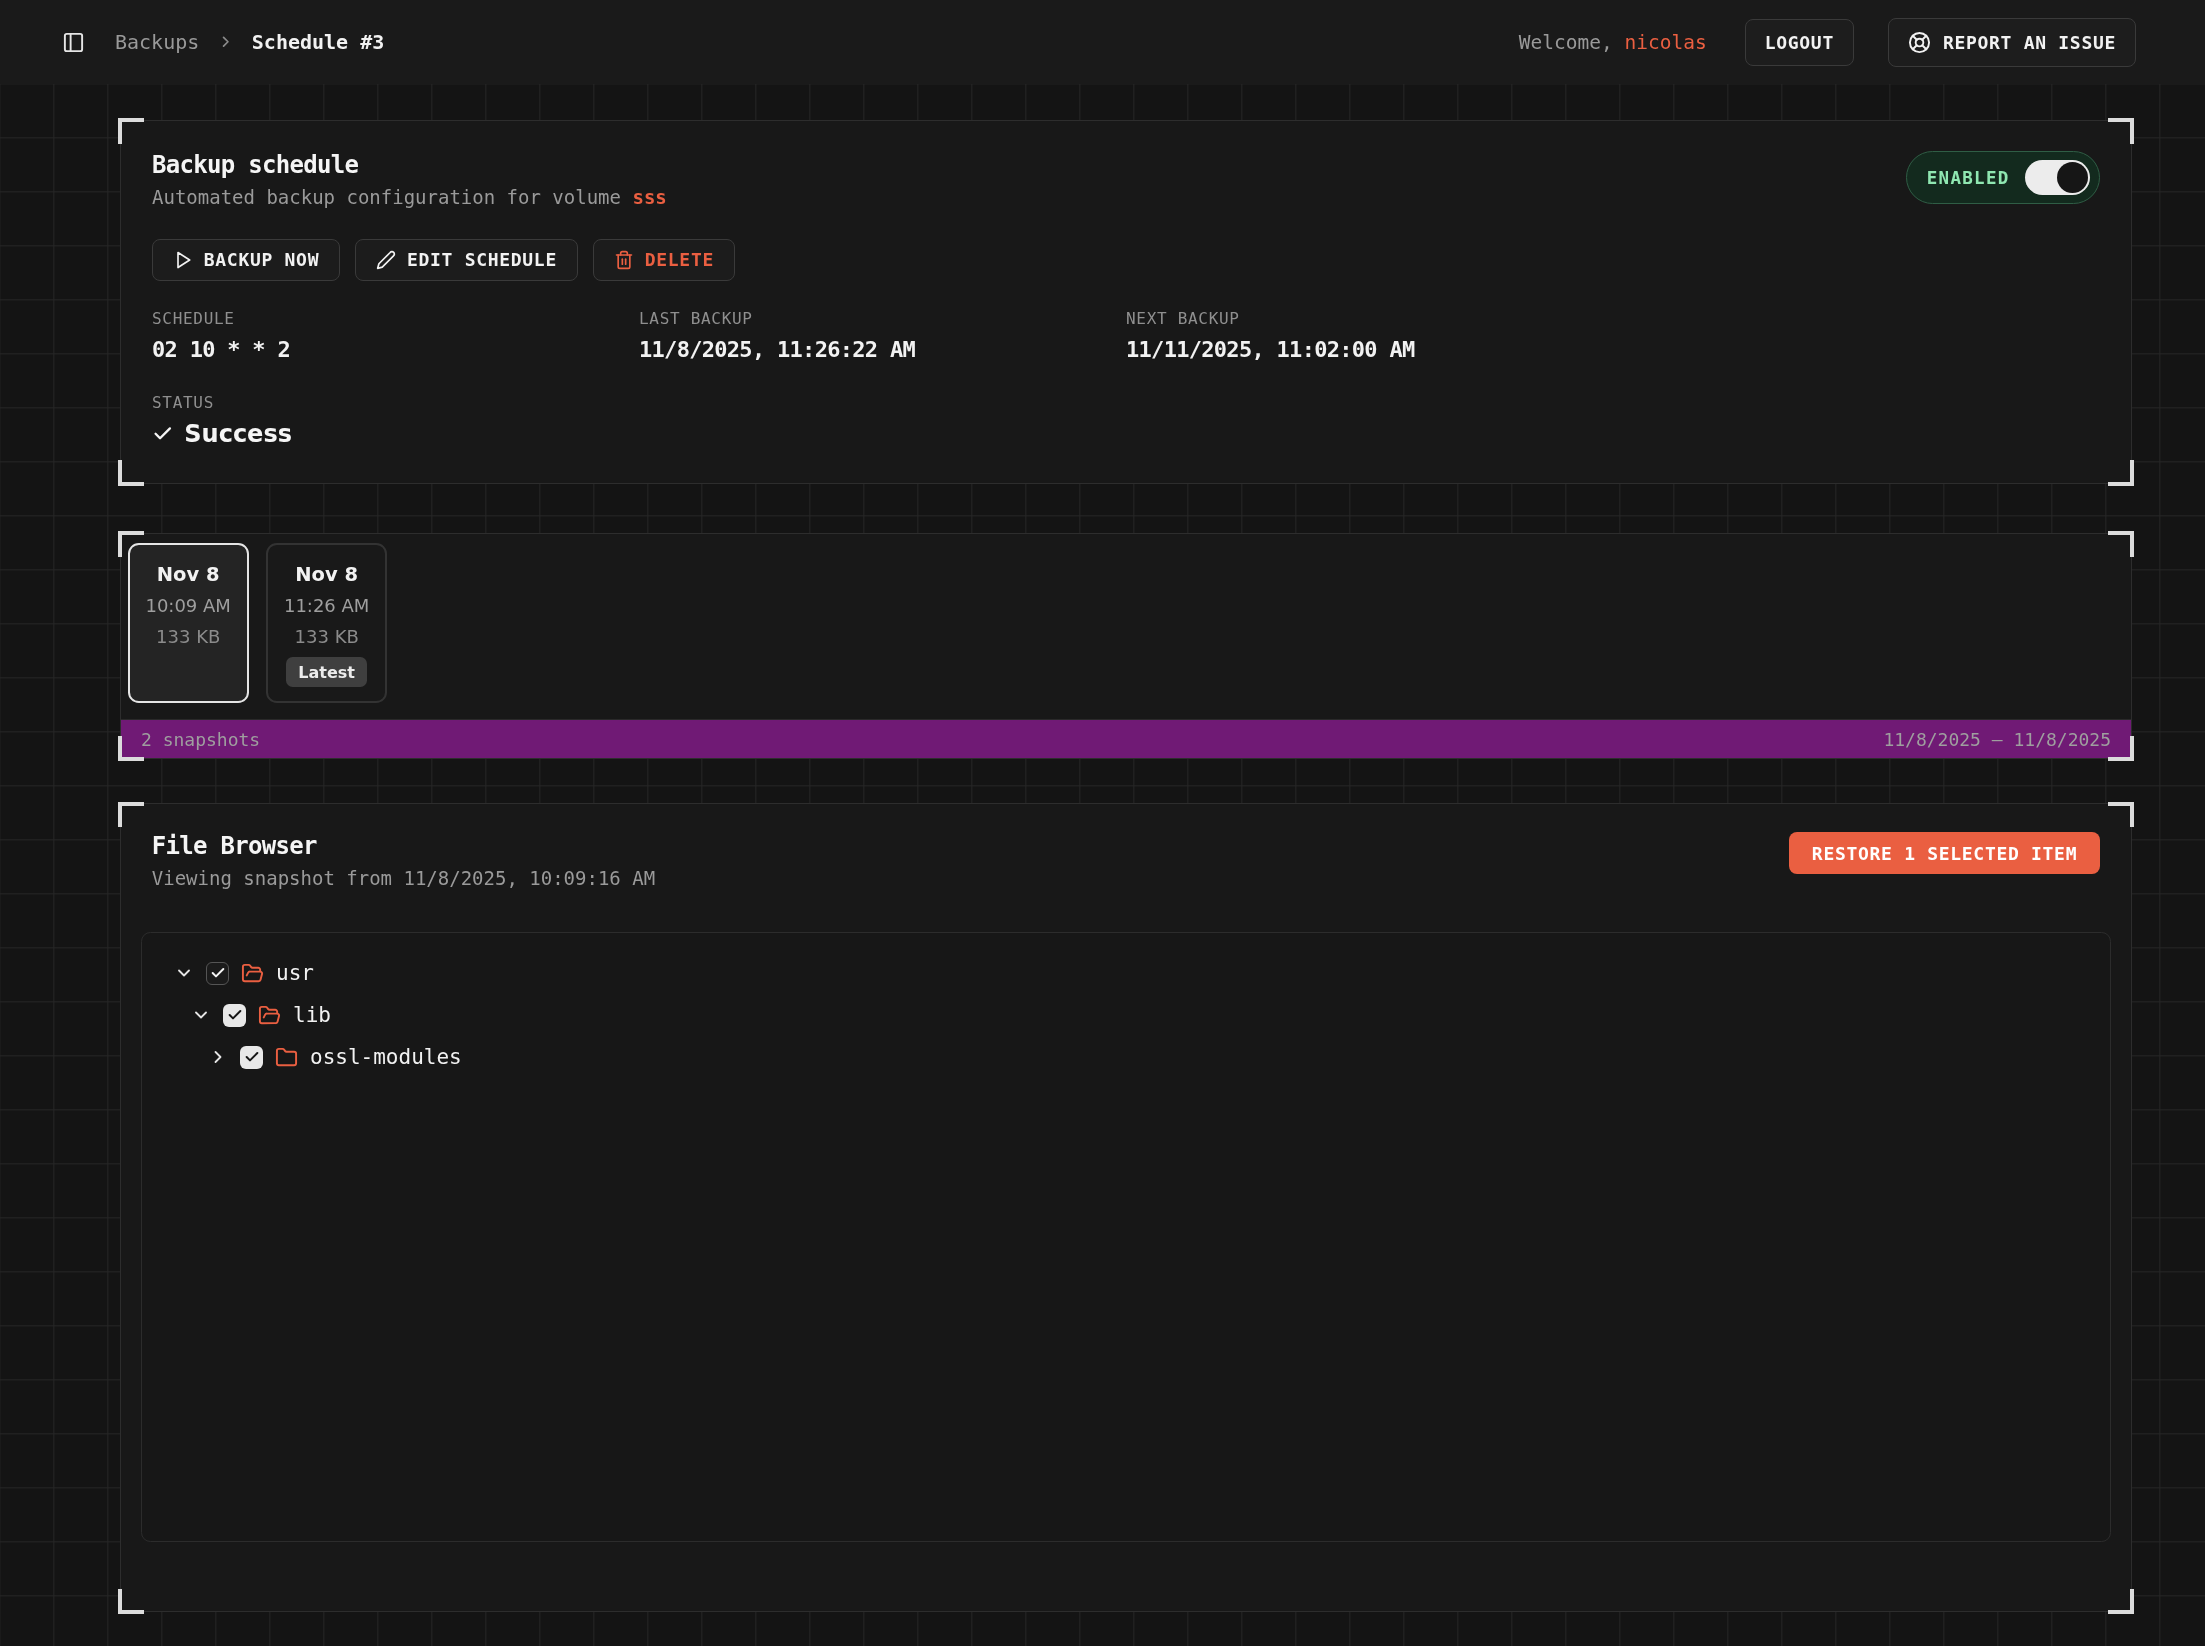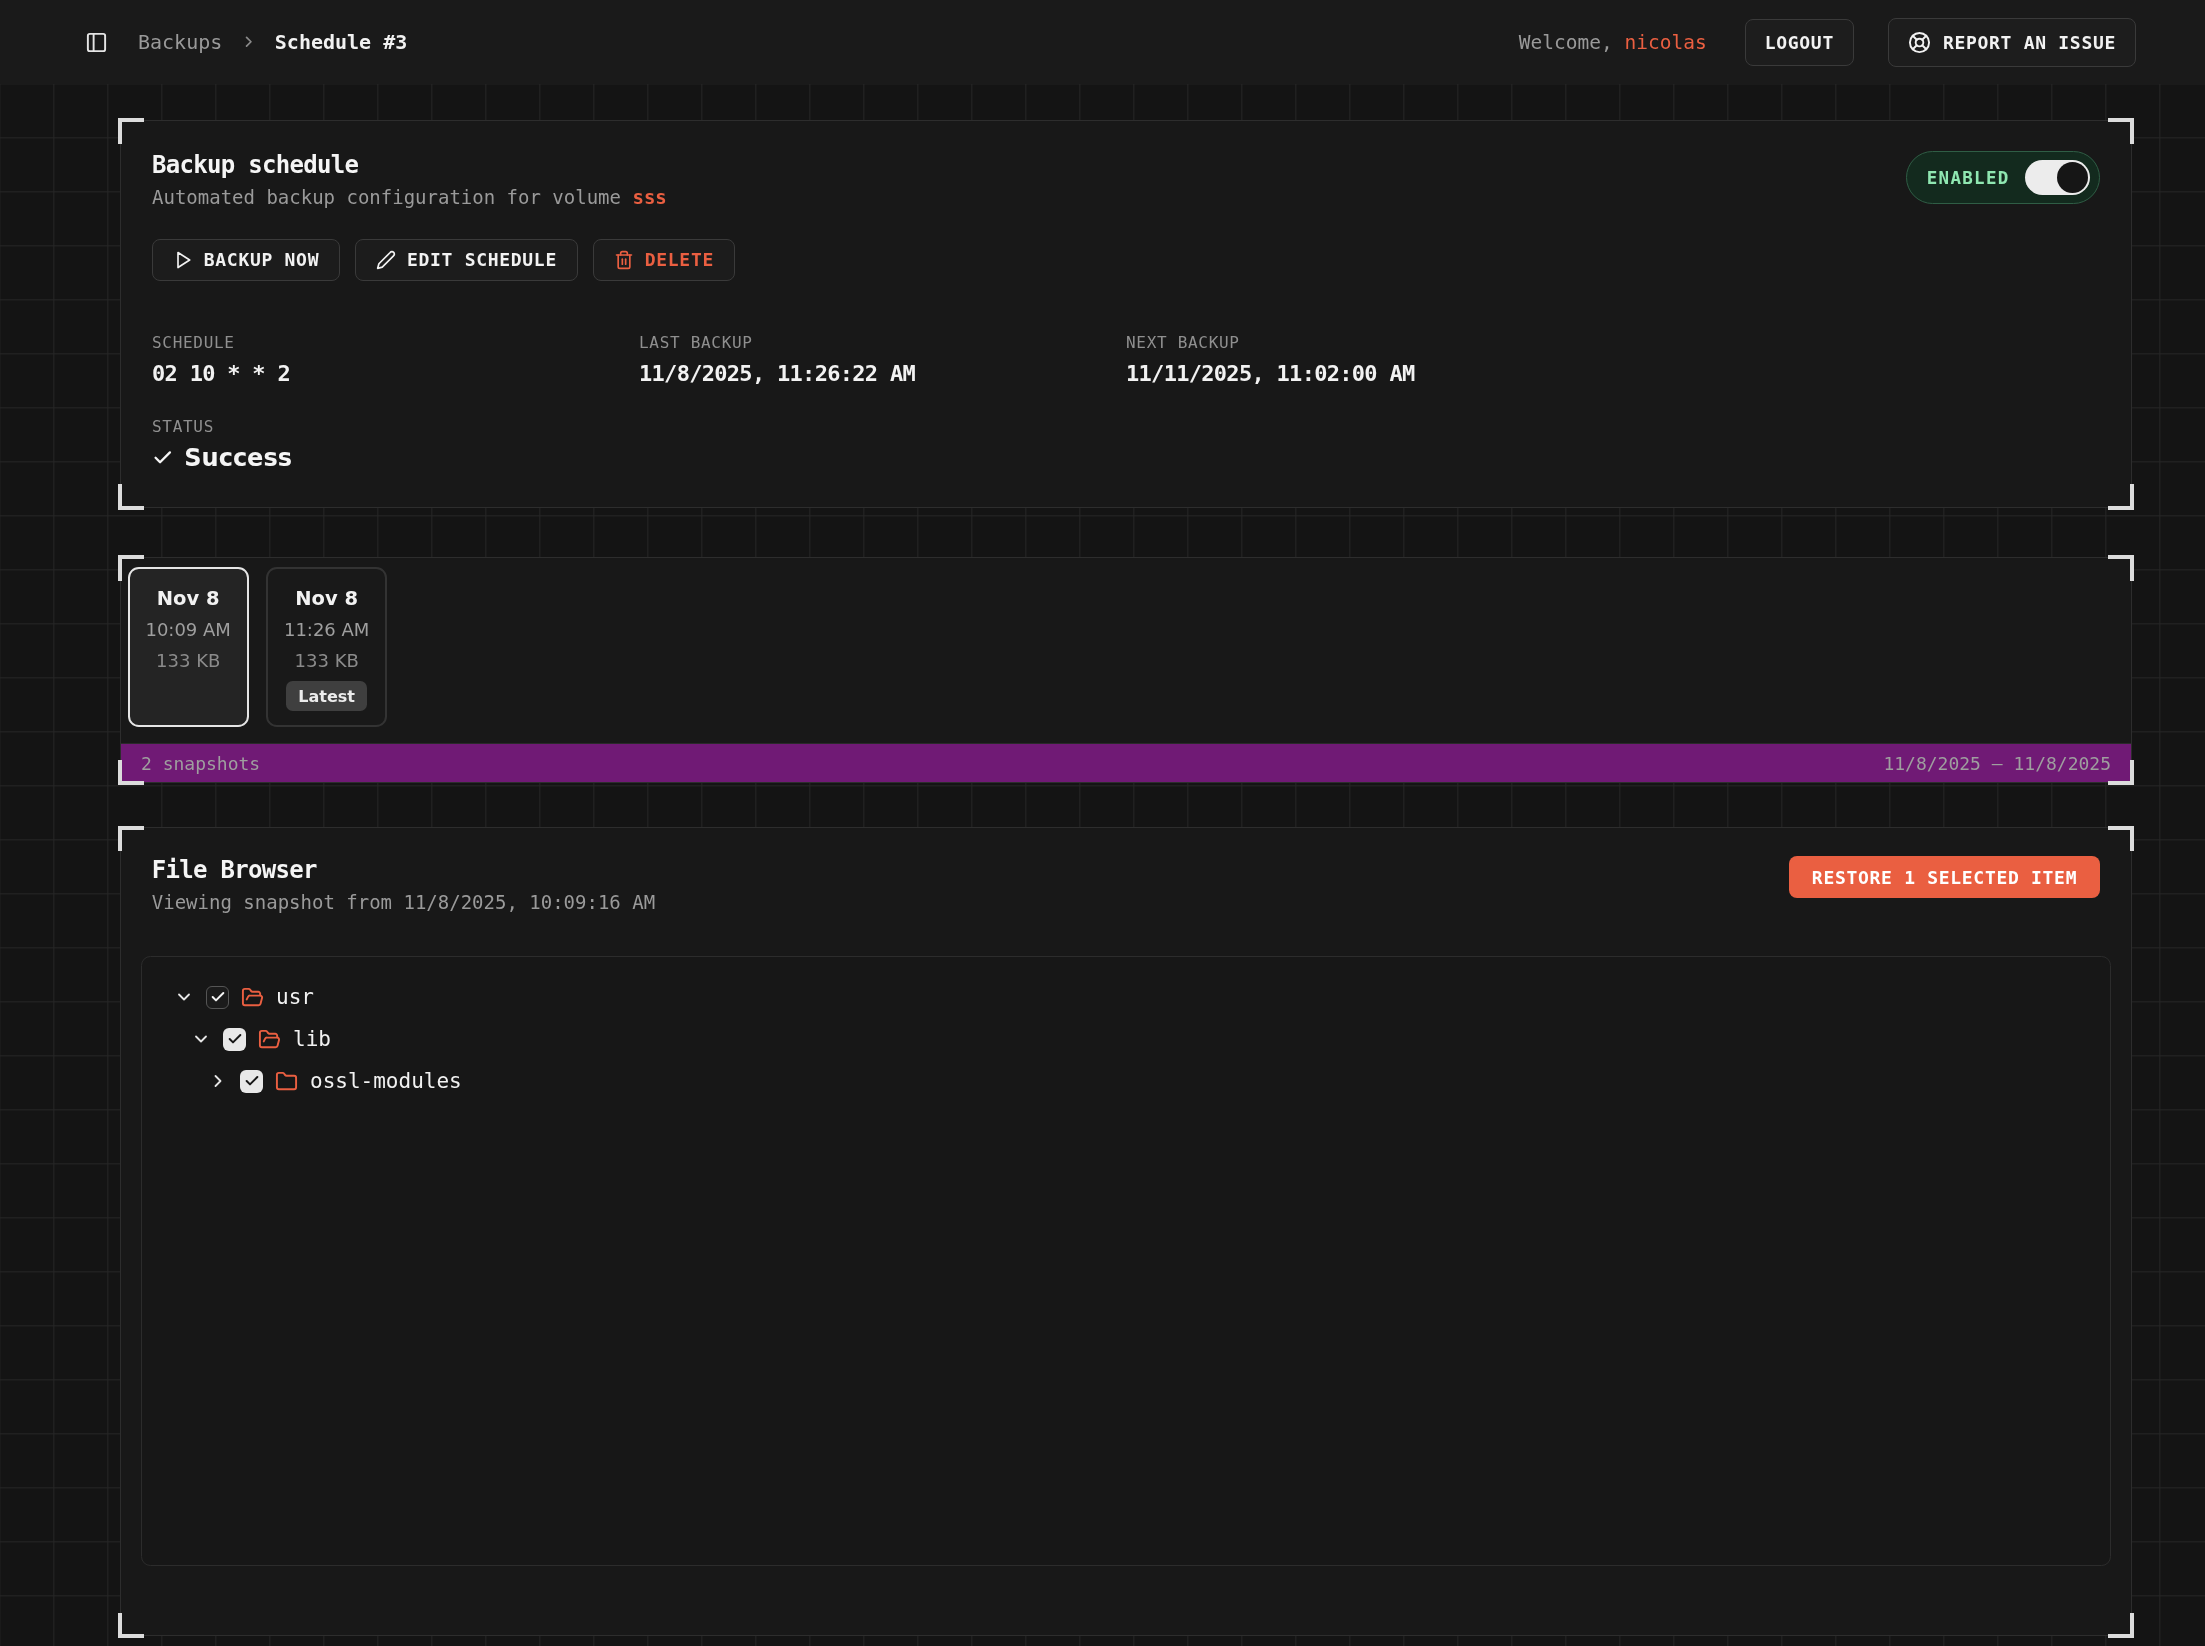--- a/index.html
+++ b/index.html
@@ -8,21 +8,21 @@
     background:#161616;
     font-family:"DejaVu Sans Mono", monospace;
     color:#ececec;
     overflow:hidden;
   }
   .sans { font-family:"DejaVu Sans", sans-serif; }
 
   
   .topbar{
     height:84px; display:flex; align-items:center; justify-content:space-between;
-    padding:0 69px 0 85px; background:#1a1a1a;
+    padding:0 69px 0 62px; background:#1a1a1a;
   }
   .tb-left{ display:flex; align-items:center; gap:30px; }
   .icon-btn{ background:none;border:none;cursor:pointer;display:flex;align-items:center; }
   .breadcrumb{ display:flex; align-items:center; gap:17.5px; font-size:20px; }
   .bc-muted{ color:#9a9a9a; }
   .bc-current{ color:#f2f2f2; font-weight:bold; }
   .tb-right{ display:flex; align-items:center; gap:34px; }
   .welcome{ font-size:19.5px; color:#9a9a9a; margin-right:4px; }
   .accent-text{ color:#ea5f41; }
   .tb-btn{
@@ -74,21 +74,21 @@
   .btn-row{ display:flex; gap:15px; margin-top:31px; }
   .act-btn{
     display:flex; align-items:center; gap:10.8px;
     border:1.3px solid #3a3a3a; border-radius:8px; background:#1c1c1c;
     color:#f2f2f2; font-family:"DejaVu Sans Mono",monospace;
     font-size:18px; font-weight:bold; letter-spacing:0.7px;
     height:42px; padding:0 20px; cursor:pointer;
   }
   .act-btn.danger{ color:#ea5f41; }
 
-  .fields{ display:grid; grid-template-columns:repeat(4,1fr); margin-top:52px; }
+  .fields{ display:grid; grid-template-columns:repeat(4,1fr); margin-top:28px; }
   .f-label{ font-size:16px; color:#8f8f8f; letter-spacing:0.7px; }
   .f-value{ font-size:22px; font-weight:bold; color:#f2f2f2; margin-top:9.4px; letter-spacing:-0.7px; }
   .status-block{ margin-top:31px; }
   .status-line{ display:flex; align-items:center; gap:10.8px; margin-top:8px; }
   .status-line .txt{ font-size:24px; font-weight:bold; color:#f5f5f5; }
 
   
   .snaps{ margin-bottom:44px;margin-top:44px; }
   .snap-row{ display:flex; gap:17.5px; padding:9.4px 6.7px 16px 6.7px; }
   .snap-card{

